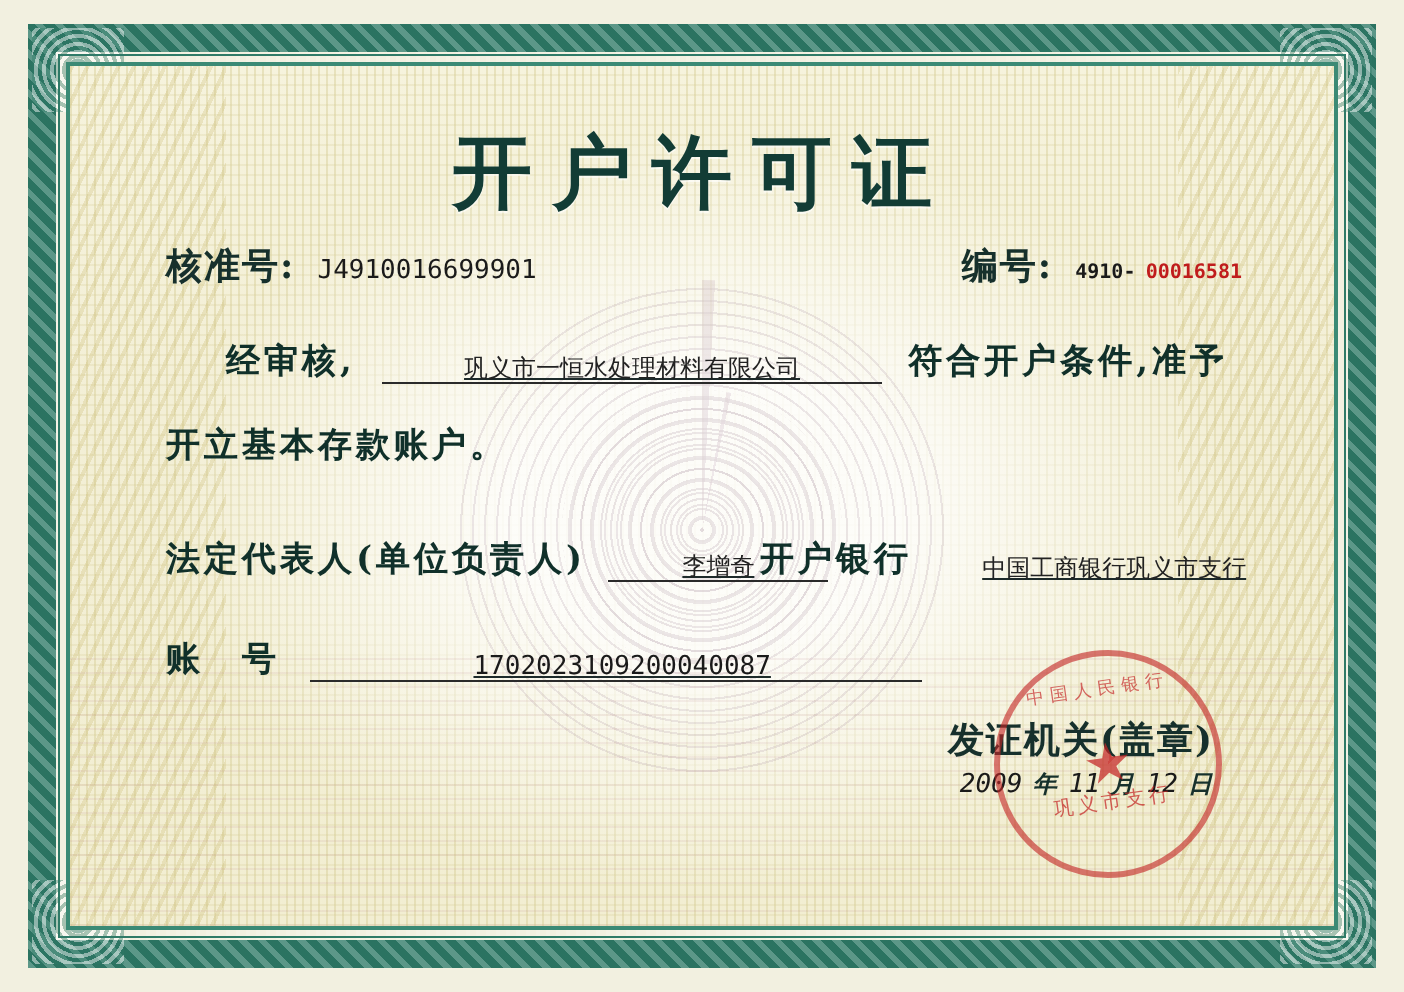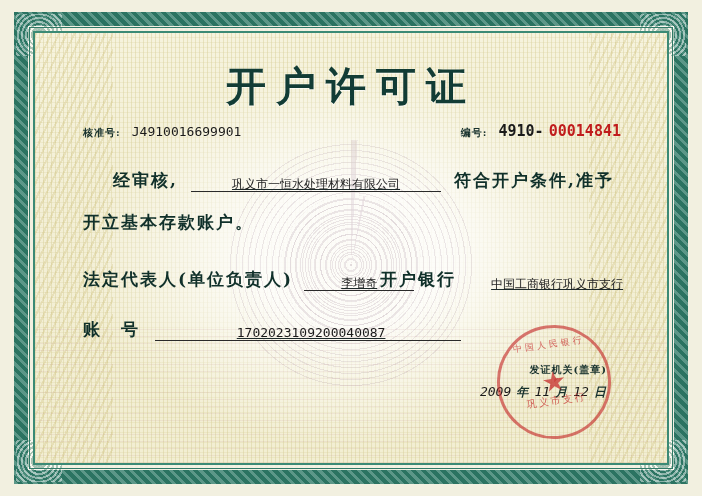--- a/index.html
+++ b/index.html
@@ -158,21 +158,21 @@
     text-shadow: 0 1px 0 rgba(255,255,255,0.6);
   }
 
   .row {
     position: absolute;
     font-family: "DejaVu Serif", "Liberation Serif", serif;
     white-space: nowrap;
   }
 
   .label {
-    font-size: 10px;
+    font-size: 18px;
     font-weight: bold;
     color: #16302c;
     letter-spacing: 1px;
   }
   .label-lg {
     font-size: 17px;
     font-weight: bold;
     color: #10302a;
     letter-spacing: 2px;
   }
@@ -206,21 +206,21 @@
 
   .r-account { left: 48px; top: 285px; }
 
   .r-issuer { right: 60px; top: 325px; text-align: right; margin-left: 22px; }
   .r-date   { right: 60px; top: 348px; text-align: right; font-style: italic; }
 
   .num-red {
     color: #c01c1c;
     font-family: "DejaVu Sans Mono", monospace;
     font-weight: bold;
-    font-size: 15px;
+    font-size: 10px;
     letter-spacing: 0px;
   }
   .num-black {
     font-family: "DejaVu Sans Mono", monospace;
     font-size: 13px;
     letter-spacing: 0px;
     color: #1a1a1a;
   }
 
   
@@ -292,21 +292,21 @@
       <div class="title">开户许可证</div>
 
       <div class="row r-approval">
         <span class="label">核准号:</span>
         <span class="num-black" style="margin-left:6px;">J4910016699901</span>
       </div>
 
       <div class="row r-number">
         <span class="label">编号:</span>
         <span class="num-red" style="margin-left:6px;color:#1a1a1a;">4910-</span>
-        <span class="num-red">00014841</span>
+        <span class="num-red">00016581</span>
       </div>
 
       <div class="row r-body1">
         <span class="label-lg">经审核,</span>
         <span class="slot" style="width:250px; margin:0 8px;">
           <span class="value">巩义市一恒水处理材料有限公司</span>
         </span>
         <span class="label-lg">符合开户条件,准予</span>
       </div>
 

